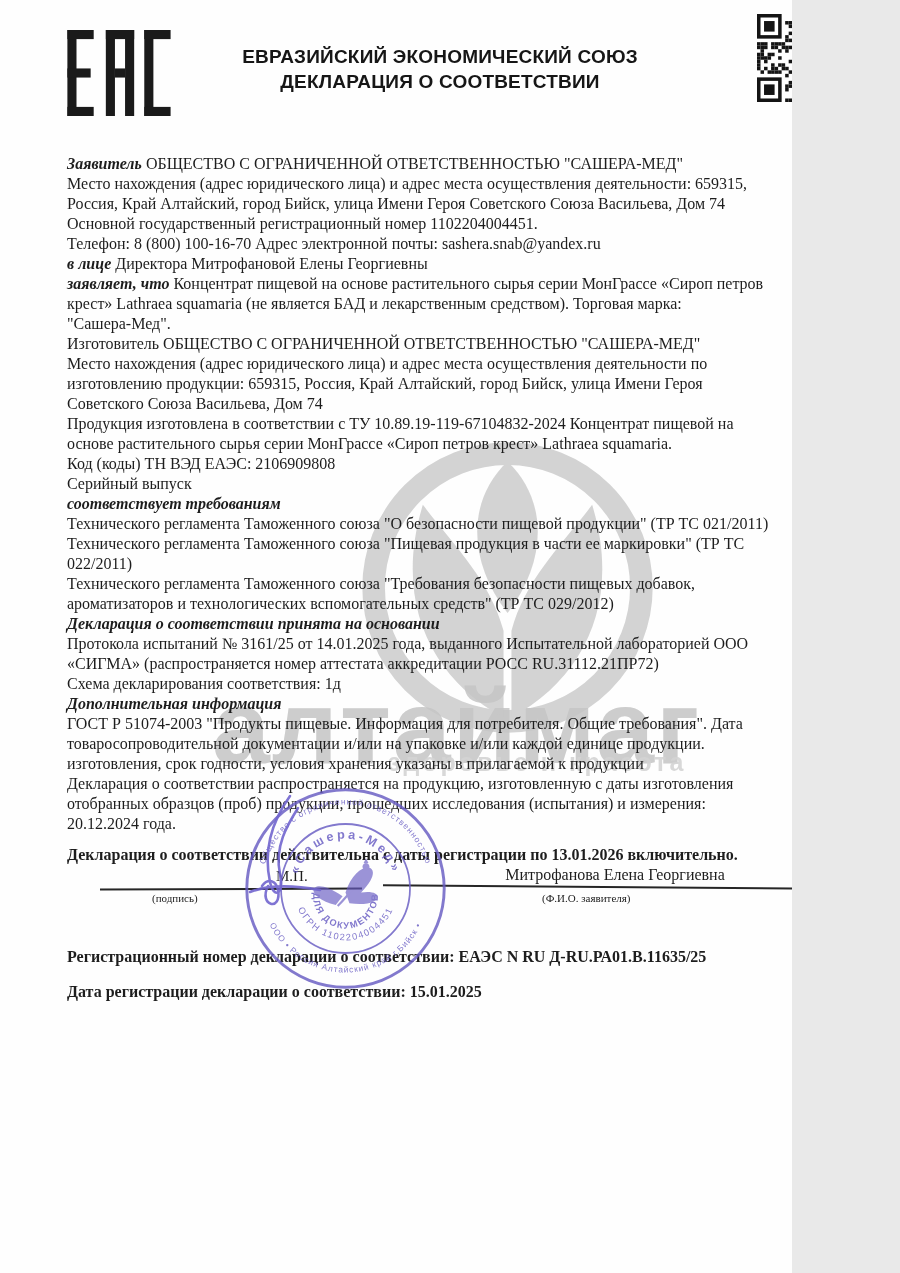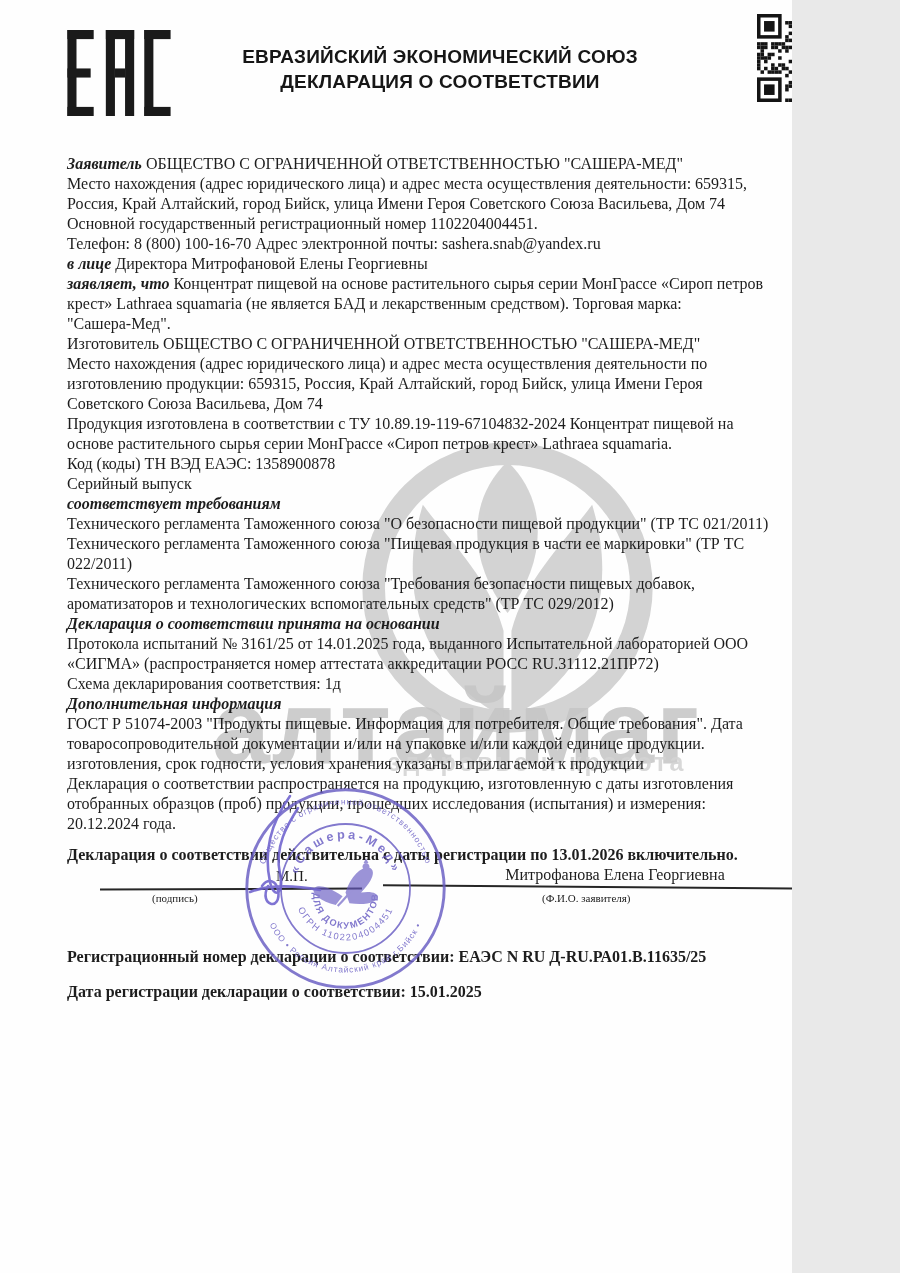--- a/index.html
+++ b/index.html
@@ -313,21 +313,21 @@
       <div class="line"><b>в лице </b><span>Директора Митрофановой Елены Георгиевны</span></div>
       <div class="line"><b>заявляет, что </b><span>Концентрат пищевой на основе растительного сырья серии МонГрассе «Сироп петров</span></div>
       <div class="line"><span>крест» Lathraea squamaria (не является БАД и лекарственным средством). Торговая марка:</span></div>
       <div class="line"><span>"Сашера-Мед".</span></div>
       <div class="line"><span>Изготовитель ОБЩЕСТВО С ОГРАНИЧЕННОЙ ОТВЕТСТВЕННОСТЬЮ "САШЕРА-МЕД"</span></div>
       <div class="line"><span>Место нахождения (адрес юридического лица) и адрес места осуществления деятельности по</span></div>
       <div class="line"><span>изготовлению продукции: 659315, Россия, Край Алтайский, город Бийск, улица Имени Героя</span></div>
       <div class="line"><span>Советского Союза Васильева, Дом 74</span></div>
       <div class="line"><span>Продукция изготовлена в соответствии с ТУ 10.89.19-119-67104832-2024 Концентрат пищевой на</span></div>
       <div class="line"><span>основе растительного сырья серии МонГрассе «Сироп петров крест» Lathraea squamaria.</span></div>
-      <div class="line"><span>Код (коды) ТН ВЭД ЕАЭС: 1358900878</span></div>
+      <div class="line"><span>Код (коды) ТН ВЭД ЕАЭС: 2106909808</span></div>
       <div class="line"><span>Серийный выпуск</span></div>
       <div class="line"><b>соответствует требованиям</b></div>
       <div class="line"><span>Технического регламента Таможенного союза "О безопасности пищевой продукции" (ТР ТС 021/2011)</span></div>
       <div class="line"><span>Технического регламента Таможенного союза "Пищевая продукция в части ее маркировки" (ТР ТС</span></div>
       <div class="line"><span>022/2011)</span></div>
       <div class="line"><span>Технического регламента Таможенного союза "Требования безопасности пищевых добавок,</span></div>
       <div class="line"><span>ароматизаторов и технологических вспомогательных средств" (ТР ТС 029/2012)</span></div>
       <div class="line"><b>Декларация о соответствии принята на основании</b></div>
       <div class="line"><span>Протокола испытаний № 3161/25 от 14.01.2025 года, выданного Испытательной лабораторией ООО</span></div>
       <div class="line"><span>«СИГМА» (распространяется номер аттестата аккредитации РОСС RU.31112.21ПР72)</span></div>

